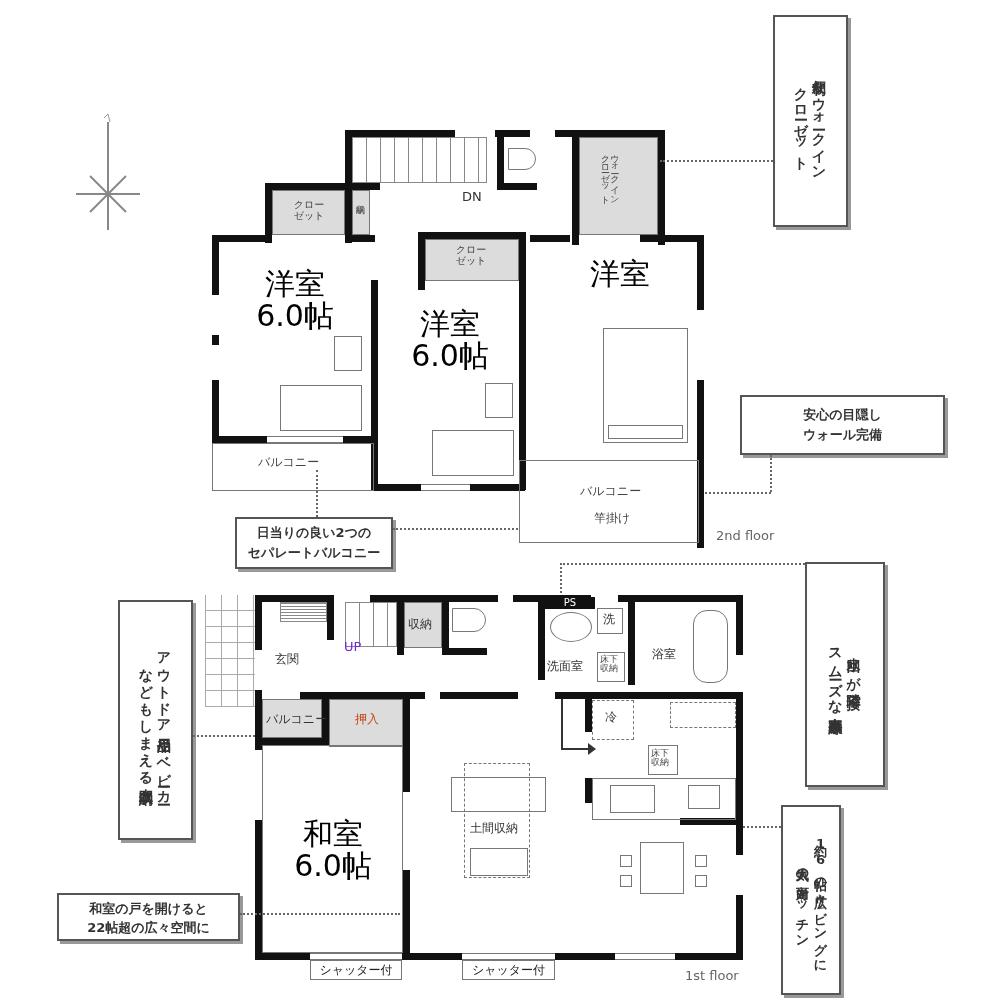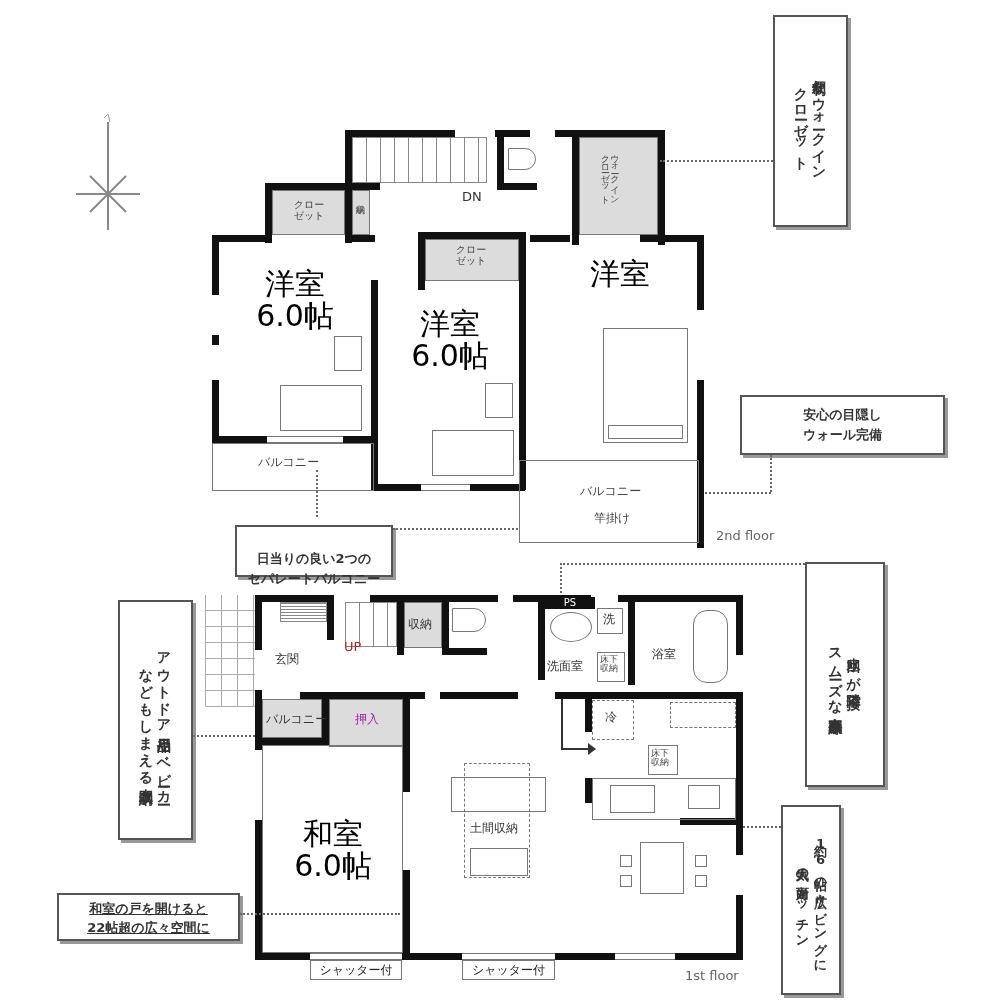--- a/index.html
+++ b/index.html
@@ -149,21 +149,21 @@
   <div class="wall" style="left:403px;top:692px;width:7px;height:100px;"></div>
   <div class="wall" style="left:403px;top:870px;width:7px;height:90px;"></div>
   <div class="wall" style="left:585px;top:692px;width:7px;height:40px;"></div>
   <div class="wall" style="left:585px;top:778px;width:7px;height:25px;"></div>
   <div class="wall" style="left:680px;top:818px;width:63px;height:7px;"></div>
 
   <div class="tile" style="left:205px;top:595px;width:50px;height:112px;"></div>
 
   <div class="stair" style="left:280px;top:602px;width:47px;height:20px;background:repeating-linear-gradient(0deg,#fff 0,#fff 2px,#888 2px,#888 3px);"></div>
   <div class="stair" style="left:345px;top:602px;width:52px;height:45px;"></div>
-  <span class="room-label small" style="left:344px;top:640px;font-size:13px;color:#b91c1c;">UP</span>
+  <span class="room-label small" style="left:344px;top:640px;font-size:13px;color:#6d28d9;">UP</span>
 
   <span class="room-label small" style="left:275px;top:653px;color:#333;">玄関</span>
 
   <div class="thin gray" style="left:404px;top:602px;width:38px;height:46px;"></div>
   <span class="room-label small" style="left:408px;top:618px;color:#333;">収納</span>
 
   <div class="thin" style="left:452px;top:608px;width:34px;height:24px;border-radius:0 12px 12px 0;"></div>
 
   <div class="abs" style="left:545px;top:597px;width:50px;height:12px;background:#111;color:#fff;font-size:10px;text-align:center;line-height:12px;">
     <span>PS</span>
@@ -178,21 +178,21 @@
     <span class="room-label tiny" style="left:2px;top:2px;white-space:pre;">床下
 収納</span>
   </div>
 
   <div class="thin" style="left:693px;top:610px;width:35px;height:73px;border-radius:14px;"></div>
   <span class="room-label small" style="left:652px;top:648px;color:#333;">浴室</span>
 
   <div class="thin gray" style="left:262px;top:699px;width:60px;height:39px;"></div>
   <span class="room-label small" style="left:266px;top:713px;color:#333;">バルコニー</span>
   <div class="thin gray" style="left:329px;top:699px;width:74px;height:48px;"></div>
-  <span class="room-label small" style="left:355px;top:713px;color:#a21caf;">押入</span>
+  <span class="room-label small" style="left:355px;top:713px;color:#c2410c;">押入</span>
 
   <div class="dash" style="left:592px;top:700px;width:42px;height:40px;">
     <span class="room-label small" style="left:12px;top:10px;color:#333;">冷</span>
   </div>
   <div class="dash" style="left:670px;top:702px;width:66px;height:26px;"></div>
   <div class="thin" style="left:648px;top:745px;width:30px;height:30px;">
     <span class="room-label tiny" style="left:2px;top:3px;white-space:pre;">床下
 収納</span>
   </div>
   <div class="thin" style="left:592px;top:778px;width:144px;height:42px;"></div>
@@ -243,21 +243,21 @@
 </div>
 <div class="dot-h" style="left:660px;top:160px;width:113px;"></div>
 
 <div class="callout" style="left:740px;top:395px;width:205px;height:60px;padding-top:8px;line-height:1.5;">
   <span style="white-space:pre;">安心の目隠し
 ウォール完備</span>
 </div>
 <div class="dot-v" style="left:770px;top:455px;height:37px;"></div>
 <div class="dot-h" style="left:705px;top:492px;width:66px;"></div>
 
-<div class="callout" style="left:235px;top:517px;width:158px;height:52px;padding-top:22px;line-height:1.5;margin-top:8px;">
+<div class="callout" style="left:235px;top:517px;width:158px;height:52px;padding-top:4px;line-height:1.5;">
   <span style="white-space:pre;">日当りの良い2つの
 セパレートバルコニー</span>
 </div>
 <div class="dot-v" style="left:316px;top:470px;height:47px;"></div>
 <div class="dot-h" style="left:393px;top:528px;width:125px;"></div>
 
 <div class="callout vcall" style="left:805px;top:562px;width:80px;height:225px;">
   <span style="white-space:pre;">水回りが隣接で
 スムーズな家事動線</span>
 </div>
@@ -270,16 +270,16 @@
 </div>
 <div class="dot-h" style="left:193px;top:735px;width:62px;"></div>
 
 <div class="callout vcall" style="left:781px;top:805px;width:60px;height:190px;font-size:13px;">
   <span style="white-space:pre;">約16帖の広々リビングに
 人気の対面キッチン</span>
 </div>
 <div class="dot-h" style="left:743px;top:826px;width:38px;"></div>
 
 <div class="callout" style="left:57px;top:893px;width:183px;height:48px;padding-top:5px;line-height:1.45;">
-  <span style="white-space:pre;text-decoration:underline;">和室の戸を開けると
+  <span style="white-space:pre;">和室の戸を開けると
 22帖超の広々空間に</span>
 </div>
 <div class="dot-h" style="left:240px;top:913px;width:160px;"></div>
 
 </body></html>

